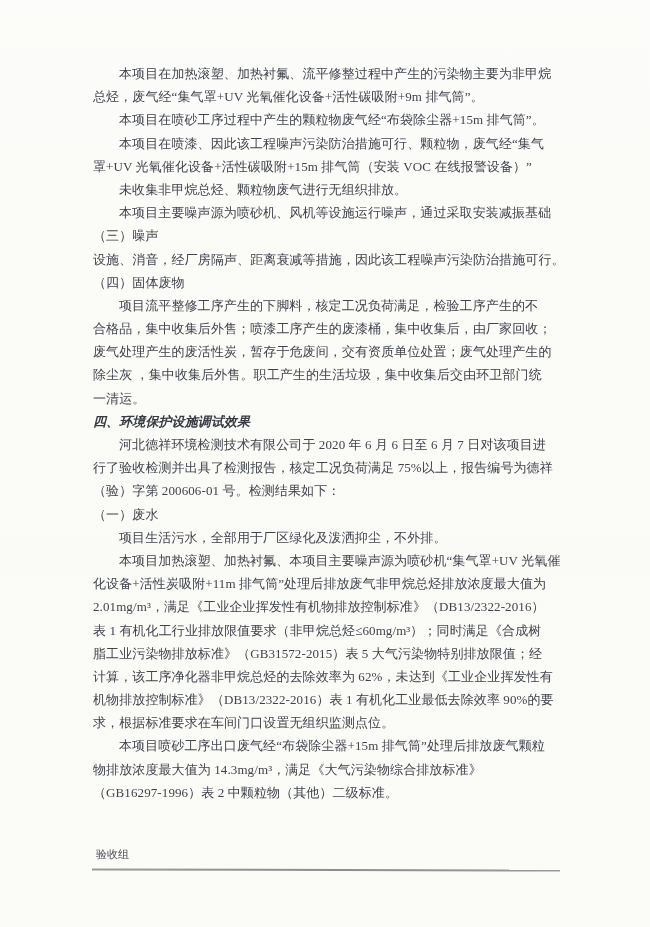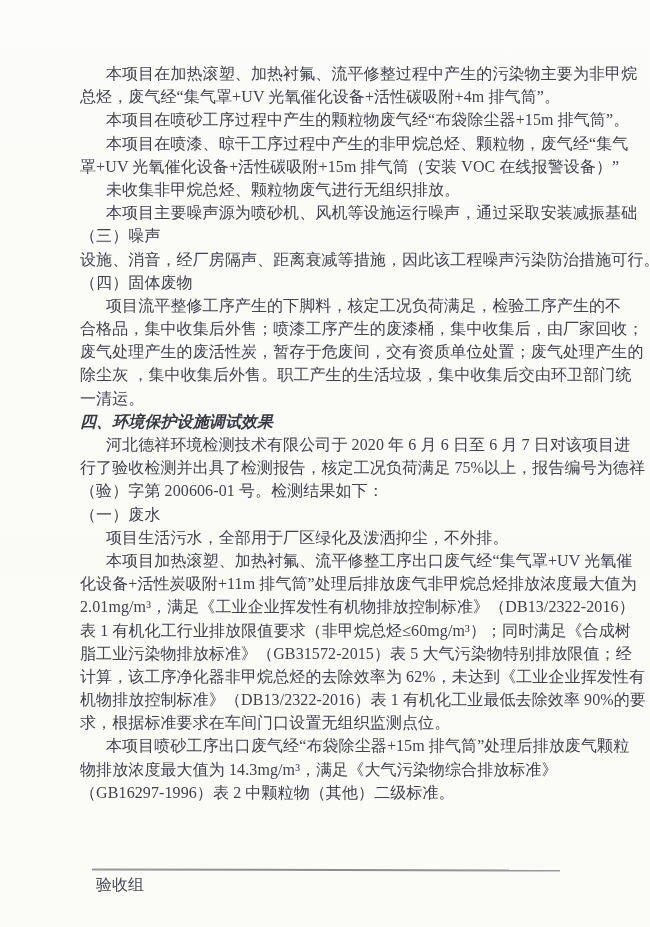--- a/index.html
+++ b/index.html
@@ -17,85 +17,85 @@
   .page {
     position: absolute;
     top: 0; left: 0;
     width: 650px;
     height: 927px;
     background: linear-gradient(180deg, #fcfcfa 0%, #fafaf6 60%, #fbfbf7 100%);
   }
   .doc-body {
     position: absolute;
     top: 62px;
-    left: 80px;
+    left: 93px;
     width: 470px;
     color: #41434e;
-    font-size: 16px;
+    font-size: 13px;
     line-height: 23.2px;
     letter-spacing: 0.1px;
   }
   .line {
     white-space: nowrap;
     height: 23.2px;
   }
   .line.indent {
     padding-left: 26px;
   }
   .line.bold {
     font-weight: bold;
     color: #383a44;
     font-style: italic;
   }
   .page-footer {
     position: absolute;
-    top: 875px;
+    top: 847px;
     left: 96px;
     width: 466px;
     color: #4a4c56;
-    font-size: 16px;
+    font-size: 11px;
   }
   .footer-rule {
     position: absolute;
     top: 869px;
     left: 92px;
     width: 468px;
     height: 2px;
     background: linear-gradient(90deg, #9a9aa0, #8c8d93 50%, #9a9aa0);
     transform: rotate(0.15deg);
   }
 </style>
 </head>
 <body>
 
 <div class="page">
 
   <div class="doc-body">
       <div class="line indent">本项目在加热滚塑、加热衬氟、流平修整过程中产生的污染物主要为非甲烷</div>
-      <div class="line">总烃，废气经“集气罩+UV 光氧催化设备+活性碳吸附+4m 排气筒”。</div>
+      <div class="line">总烃，废气经“集气罩+UV 光氧催化设备+活性碳吸附+9m 排气筒”。</div>
       <div class="line indent">本项目在喷砂工序过程中产生的颗粒物废气经“布袋除尘器+15m 排气筒”。</div>
-      <div class="line indent">本项目在喷漆、晾干工序过程中产生的非甲烷总烃、颗粒物，废气经“集气</div>
+      <div class="line indent">本项目在喷漆、因此该工程噪声污染防治措施可行、颗粒物，废气经“集气</div>
       <div class="line">罩+UV 光氧催化设备+活性碳吸附+15m 排气筒（安装 VOC 在线报警设备）”</div>
       <div class="line indent">未收集非甲烷总烃、颗粒物废气进行无组织排放。</div>
       <div class="line indent">本项目主要噪声源为喷砂机、风机等设施运行噪声，通过采取安装减振基础</div>
       <div class="line">（三）噪声</div>
       <div class="line">设施、消音，经厂房隔声、距离衰减等措施，因此该工程噪声污染防治措施可行。</div>
       <div class="line">（四）固体废物</div>
       <div class="line indent">项目流平整修工序产生的下脚料，核定工况负荷满足，检验工序产生的不</div>
       <div class="line">合格品，集中收集后外售；喷漆工序产生的废漆桶，集中收集后，由厂家回收；</div>
       <div class="line">废气处理产生的废活性炭，暂存于危废间，交有资质单位处置；废气处理产生的</div>
       <div class="line">除尘灰 ，集中收集后外售。职工产生的生活垃圾，集中收集后交由环卫部门统</div>
       <div class="line">一清运。</div>
       <div class="line bold">四、环境保护设施调试效果</div>
       <div class="line indent">河北德祥环境检测技术有限公司于 2020 年 6 月 6 日至 6 月 7 日对该项目进</div>
       <div class="line">行了验收检测并出具了检测报告，核定工况负荷满足 75%以上，报告编号为德祥</div>
       <div class="line">（验）字第 200606-01 号。检测结果如下：</div>
       <div class="line">（一）废水</div>
       <div class="line indent">项目生活污水，全部用于厂区绿化及泼洒抑尘，不外排。</div>
-      <div class="line indent">本项目加热滚塑、加热衬氟、流平修整工序出口废气经“集气罩+UV 光氧催</div>
+      <div class="line indent">本项目加热滚塑、加热衬氟、本项目主要噪声源为喷砂机“集气罩+UV 光氧催</div>
       <div class="line">化设备+活性炭吸附+11m 排气筒”处理后排放废气非甲烷总烃排放浓度最大值为</div>
       <div class="line">2.01mg/m³，满足《工业企业挥发性有机物排放控制标准》（DB13/2322-2016）</div>
       <div class="line">表 1 有机化工行业排放限值要求（非甲烷总烃≤60mg/m³）；同时满足《合成树</div>
       <div class="line">脂工业污染物排放标准》（GB31572-2015）表 5 大气污染物特别排放限值；经</div>
       <div class="line">计算，该工序净化器非甲烷总烃的去除效率为 62%，未达到《工业企业挥发性有</div>
       <div class="line">机物排放控制标准》（DB13/2322-2016）表 1 有机化工业最低去除效率 90%的要</div>
       <div class="line">求，根据标准要求在车间门口设置无组织监测点位。</div>
       <div class="line indent">本项目喷砂工序出口废气经“布袋除尘器+15m 排气筒”处理后排放废气颗粒</div>
       <div class="line">物排放浓度最大值为 14.3mg/m³，满足《大气污染物综合排放标准》</div>
       <div class="line">（GB16297-1996）表 2 中颗粒物（其他）二级标准。</div>

